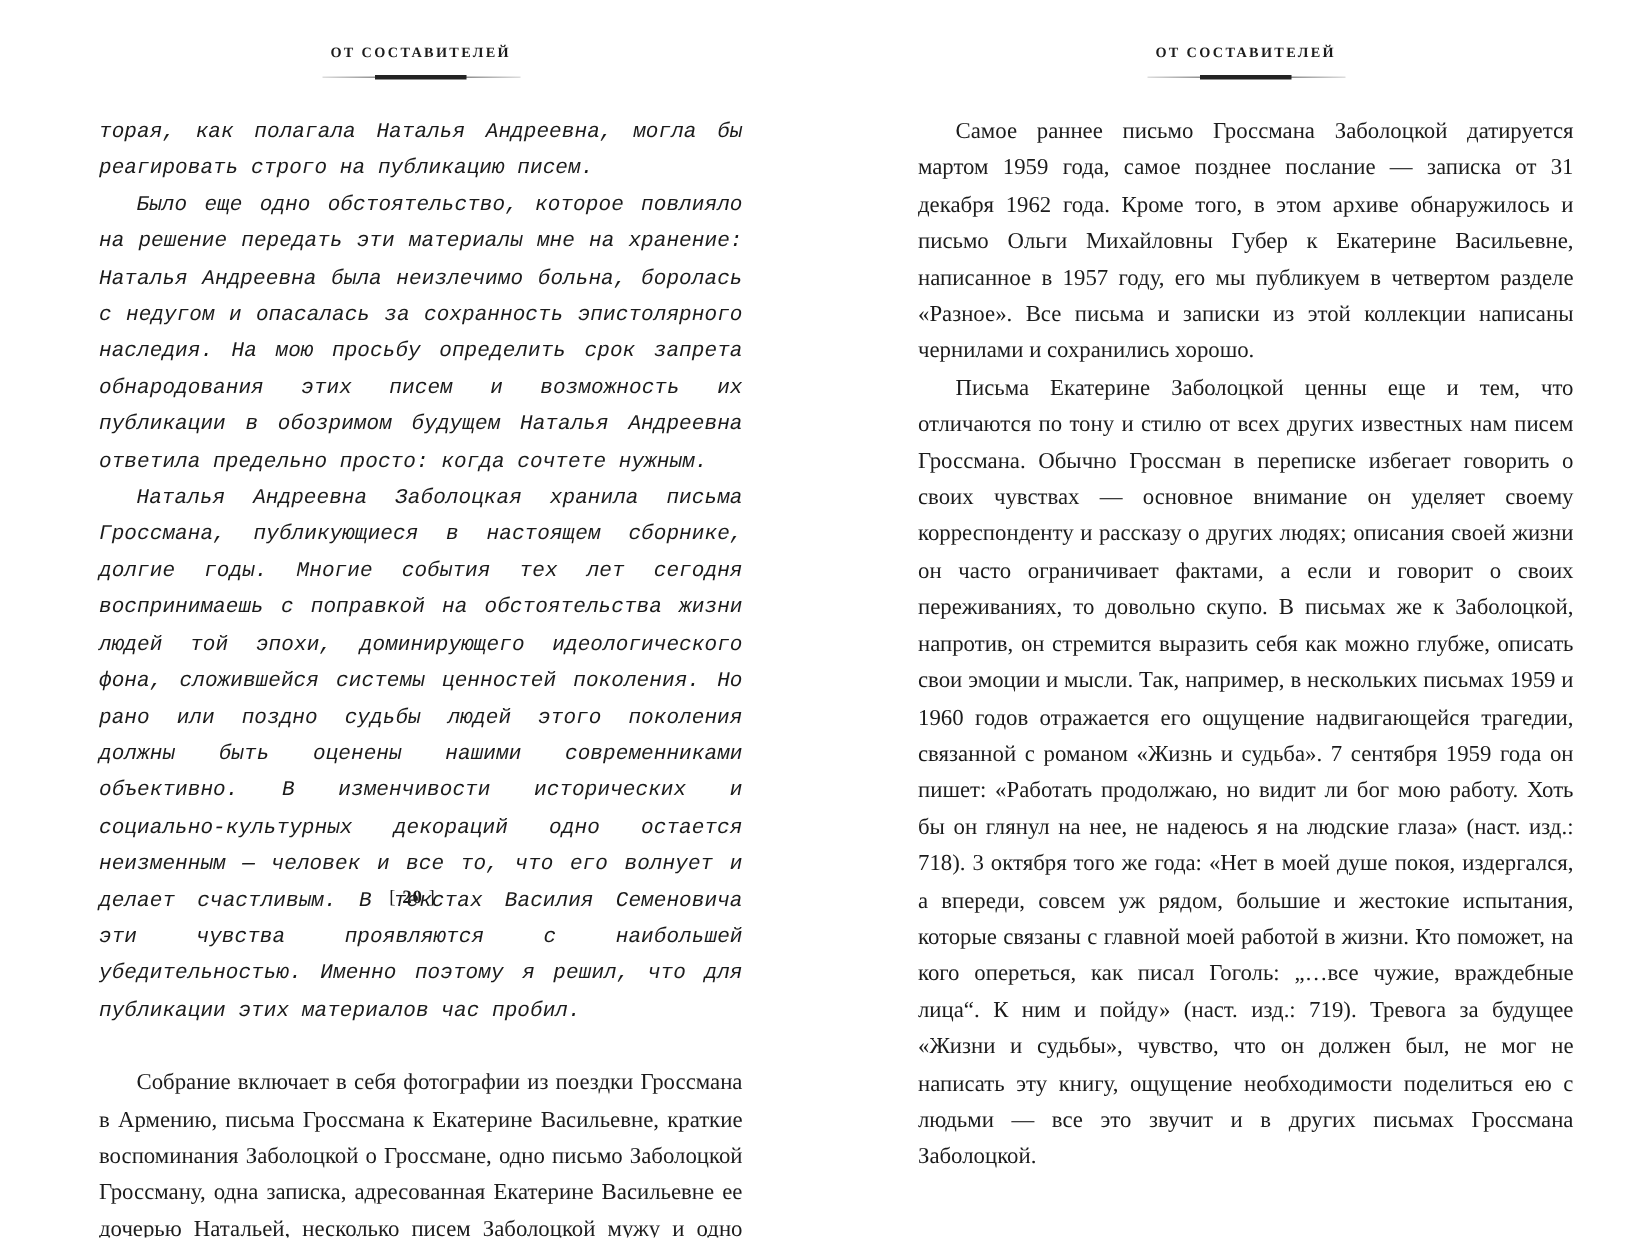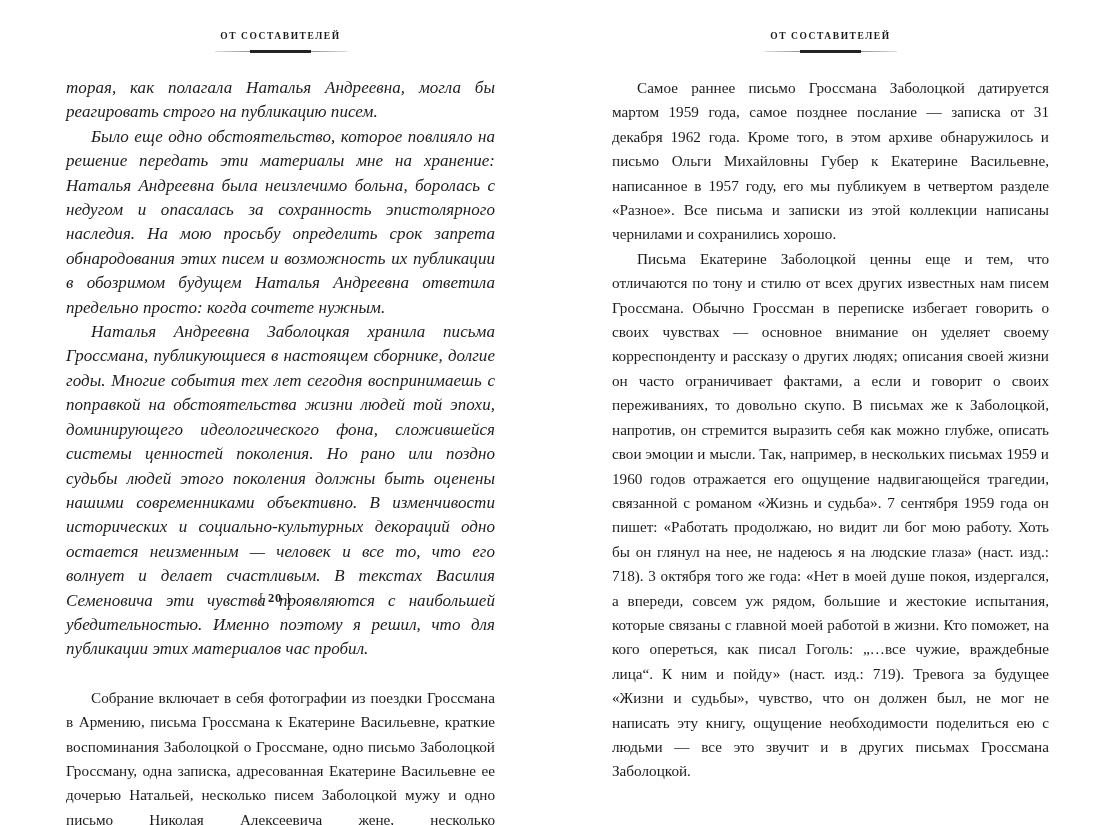--- a/index.html
+++ b/index.html
@@ -83,22 +83,23 @@
     text-align: justify;
     text-justify: inter-word;
     hyphens: manual;
     font-size: 15.2px;
     line-height: 24.4px;
     text-indent: 25px;
   }
   .para.noindent { text-indent: 0; }
   .para.italic {
     font-style: italic;
-    font-size: 17px;
+    font-size: 14px;
     letter-spacing: 0.05px;
+    font-family: Liberation Mono, monospace;
   }
   .para.roman {
     font-style: normal;
   }
   .gap-before { margin-top: 24px; }
 
   
   .folio {
     position: absolute;
     bottom: 36px;

